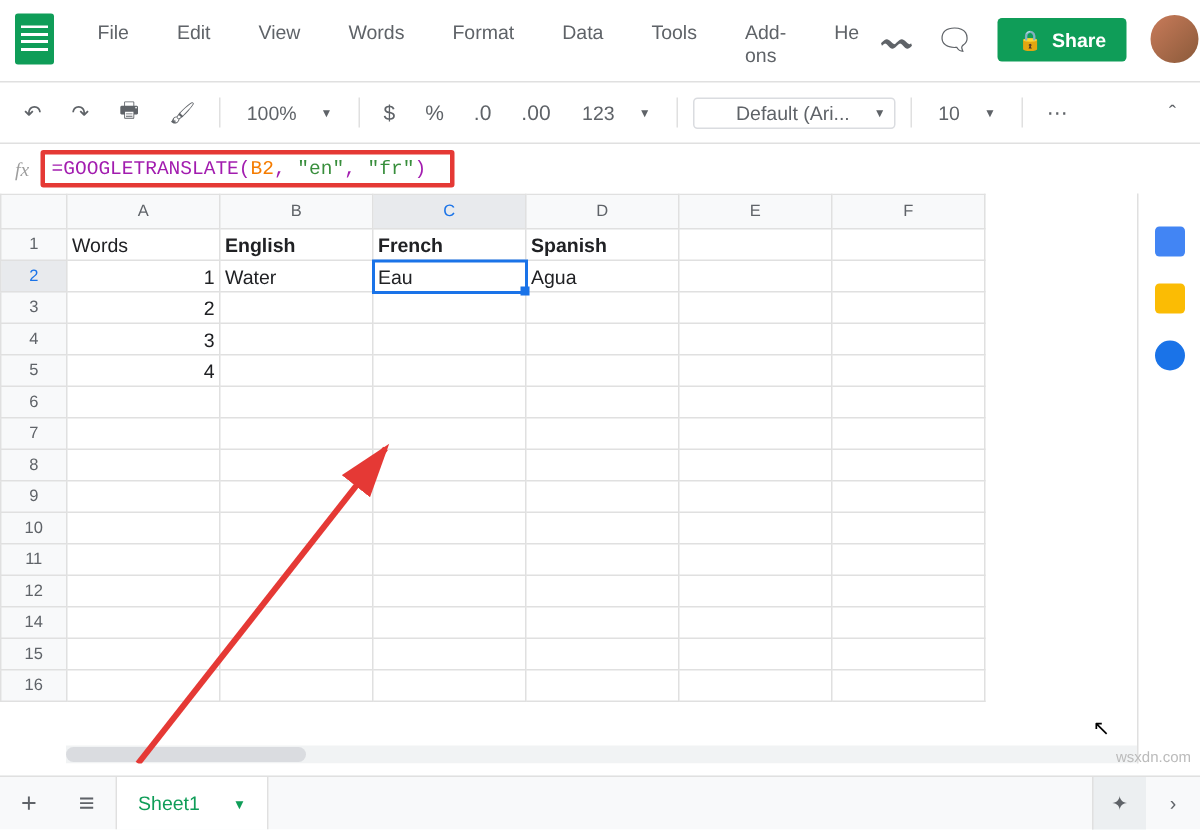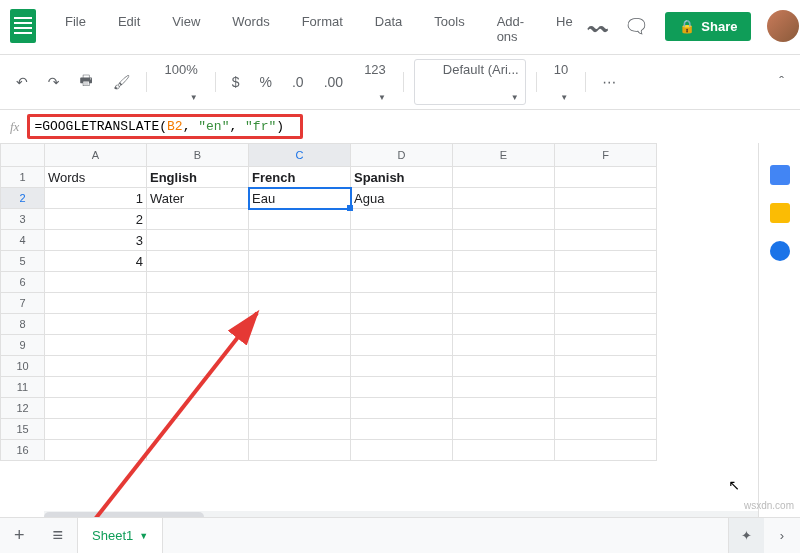--- a/index.html
+++ b/index.html
@@ -17,29 +17,29 @@
   .menu-row { display:flex; gap:4px; padding-top:4px; color:#5f6368; }
   .menu-row span { padding:4px 7px; border-radius:3px; cursor:pointer;margin-left:14px; }
   .right-bar { display:flex; align-items:center; gap:16px; padding-top:4px; padding-right:6px; }
   .ric { color:#5f6368; font-size:20px; }
   .share-btn { background:#0f9d58; color:#fff; border:none; border-radius:3px; padding:7px 14px; font-size:13px; font-weight:bold; display:flex; align-items:center; gap:6px; }
   .avatar { width:32px; height:32px; border-radius:50%; background:linear-gradient(135deg,#c97b5a,#8a5a3a); }
 
   .toolbar { border-top:1px solid #e0e0e0; border-bottom:1px solid #e0e0e0; margin-top:6px; padding:4px 10px; display:flex; align-items:center; gap:8px; color:#5f6368; }
   .tool { padding:4px 6px; font-size:14px; border-radius:3px; cursor:pointer; }
   .sep { width:1px; height:20px; background:#e0e0e0; margin:0 2px; }
-  .dd { display:flex; align-items:flex-end; gap:16px; padding:2px 6px; border:1px solid transparent; border-radius:3px;flex-direction:column; }
+  .dd { display:flex; align-items:center; gap:16px; padding:2px 6px; border:1px solid transparent; border-radius:3px; }
   .dd-box { border:1px solid #dadce0; }
   .dd .car { font-size:8px; color:#5f6368; }
   .collapse { margin-left:auto; }
 
   .fbar { display:flex; align-items:center; padding:4px 10px; gap:8px; }
   .fx { font-style:italic; color:#9e9e9e; font-family:serif; }
   .fbox { border:3px solid #e53935; border-radius:2px; padding:2px 4px; font-family:'Courier New',monospace; font-size:13px; width:276px; }
-  .fbox .fn { color:#000000; }
+  .fbox .fn { color:#a21caf; }
   .fbox .ref { color:#f57c00; }
   .fbox .str { color:#388e3c; }
 
   .sheet-area { display:flex; height:380px; }
   .grid-wrap { flex:1; overflow:hidden; position:relative; }
   table { border-collapse:collapse; table-layout:fixed; }
   th.colh { background:#f8f9fa; color:#5f6368; font-weight:normal; font-size:11px; border:1px solid #e0e0e0; height:23px; text-align:center; }
   th.rowh { background:#f8f9fa; color:#5f6368; font-weight:normal; font-size:11px; border:1px solid #e0e0e0; width:44px; text-align:center; }
   th.corner { background:#f8f9fa; border:1px solid #e0e0e0; width:44px; height:23px; }
   td { border:1px solid #e0e0e0; height:21px; padding:0 3px; font-size:13px; vertical-align:middle; background:#fff; }
@@ -53,21 +53,21 @@
   .arrow { position:absolute; left:62px; top:130px; pointer-events:none; }
 
   .side-panel { width:42px; border-left:1px solid #e0e0e0; display:flex; flex-direction:column; align-items:center; gap:18px; padding-top:22px; }
   .sp-ic { width:20px; height:20px; border-radius:3px; }
   .sp-cal { background:#4285f4; }
   .sp-keep { background:#fbbc04; }
   .sp-task { background:#1a73e8; border-radius:50%; }
 
   .bottom { position:absolute; left:0; right:0; bottom:0; height:36px; border-top:1px solid #e0e0e0; display:flex; align-items:center; background:#f8f9fa; }
   .btab { padding:0 14px; display:flex; align-items:center; gap:6px; color:#5f6368; font-size:18px; }
-  .sheet-tab { background:#fff; border-right:1px solid #e0e0e0; border-left:1px solid #e0e0e0; height:100%; display:flex; align-items:center; padding:0 14px; font-size:13px; color:#0f9d58; font-weight:500; gap:6px; }
+  .sheet-tab { background:#fff; border-right:1px solid #e0e0e0; border-left:1px solid #e0e0e0; height:100%; display:flex; align-items:center; padding:0 14px; font-size:13px; color:#0f9d58; font-weight:500; gap:22px; }
   .explore { margin-left:auto; width:36px; height:36px; background:#eceff1; display:flex; align-items:center; justify-content:center; color:#5f6368; border-left:1px solid #e0e0e0; }
   .br-chev { width:36px; display:flex; align-items:center; justify-content:center; color:#5f6368; }
 
   .hscroll { position:absolute; left:44px; right:0; bottom:0; height:12px; background:#f1f3f4; }
   .hscroll-thumb { position:absolute; left:0; top:1px; height:10px; width:160px; background:#dadce0; border-radius:5px; }
 
   .watermark { position:absolute; right:6px; bottom:42px; font-size:10px; color:#bbb; }
   .cursor { position:absolute; right:60px; bottom:60px; font-size:14px; color:#000; }
 </style>
 </head>
@@ -257,20 +257,29 @@
       <tr>
             <th class="rowh">12</th>
             <td></td>
             <td></td>
             <td></td>
             <td></td>
             <td></td>
             <td></td>
           </tr>
       <tr>
+            <th class="rowh">14</th>
+            <td></td>
+            <td></td>
+            <td></td>
+            <td></td>
+            <td></td>
+            <td></td>
+          </tr>
+      <tr>
             <th class="rowh">15</th>
             <td></td>
             <td></td>
             <td></td>
             <td></td>
             <td></td>
             <td></td>
           </tr>
       <tr>
             <th class="rowh">16</th>

